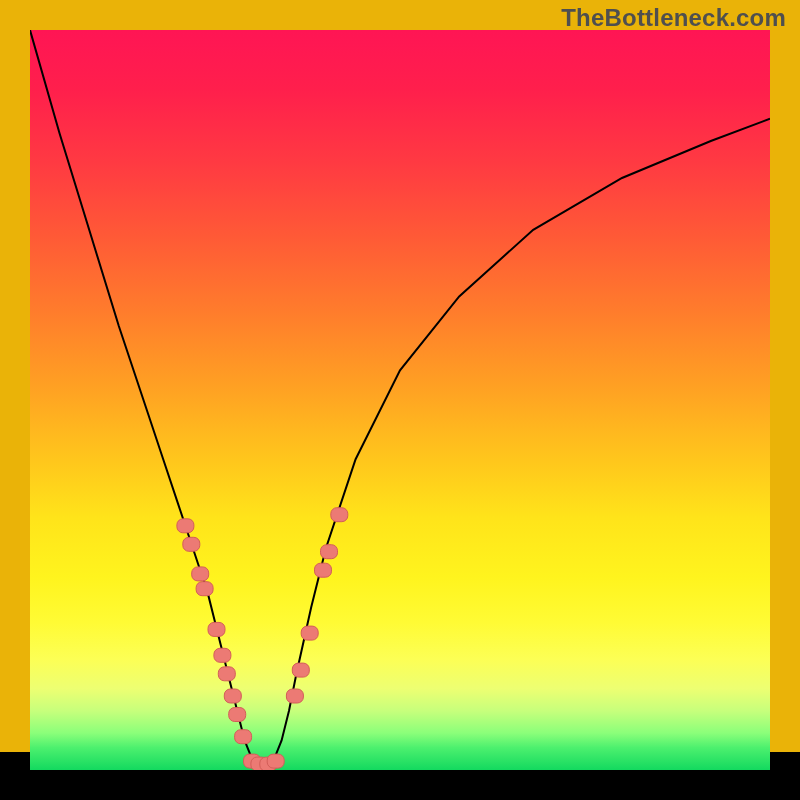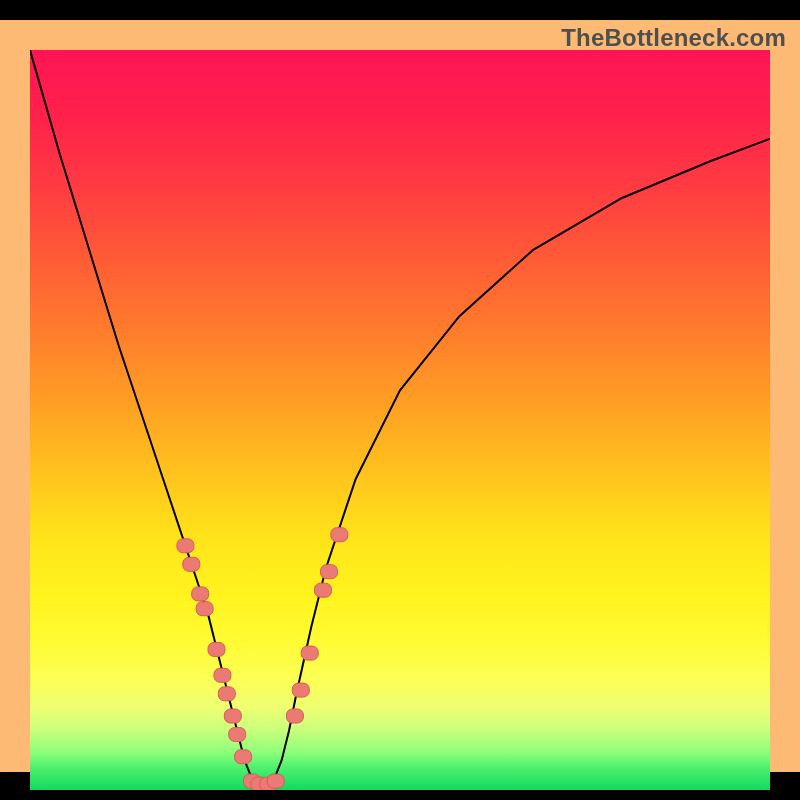--- a/index.html
+++ b/index.html
@@ -8,22 +8,21 @@
     width: 800px;
     height: 800px;
     overflow: hidden;
     background: #000;
     font-family: Arial, Helvetica, sans-serif;
   }
   .frame {
     position: relative;
     width: 800px;
     height: 752px;
-    background: #fdba74;
-    margin-top: 20px;
+    background: #eab308;
   }
   .watermark {
     position: absolute;
     top: 4px;
     right: 14px;
     color: #4f4f4f;
     font-size: 24px;
     font-weight: 600;
     letter-spacing: 0.2px;
     z-index: 10;

